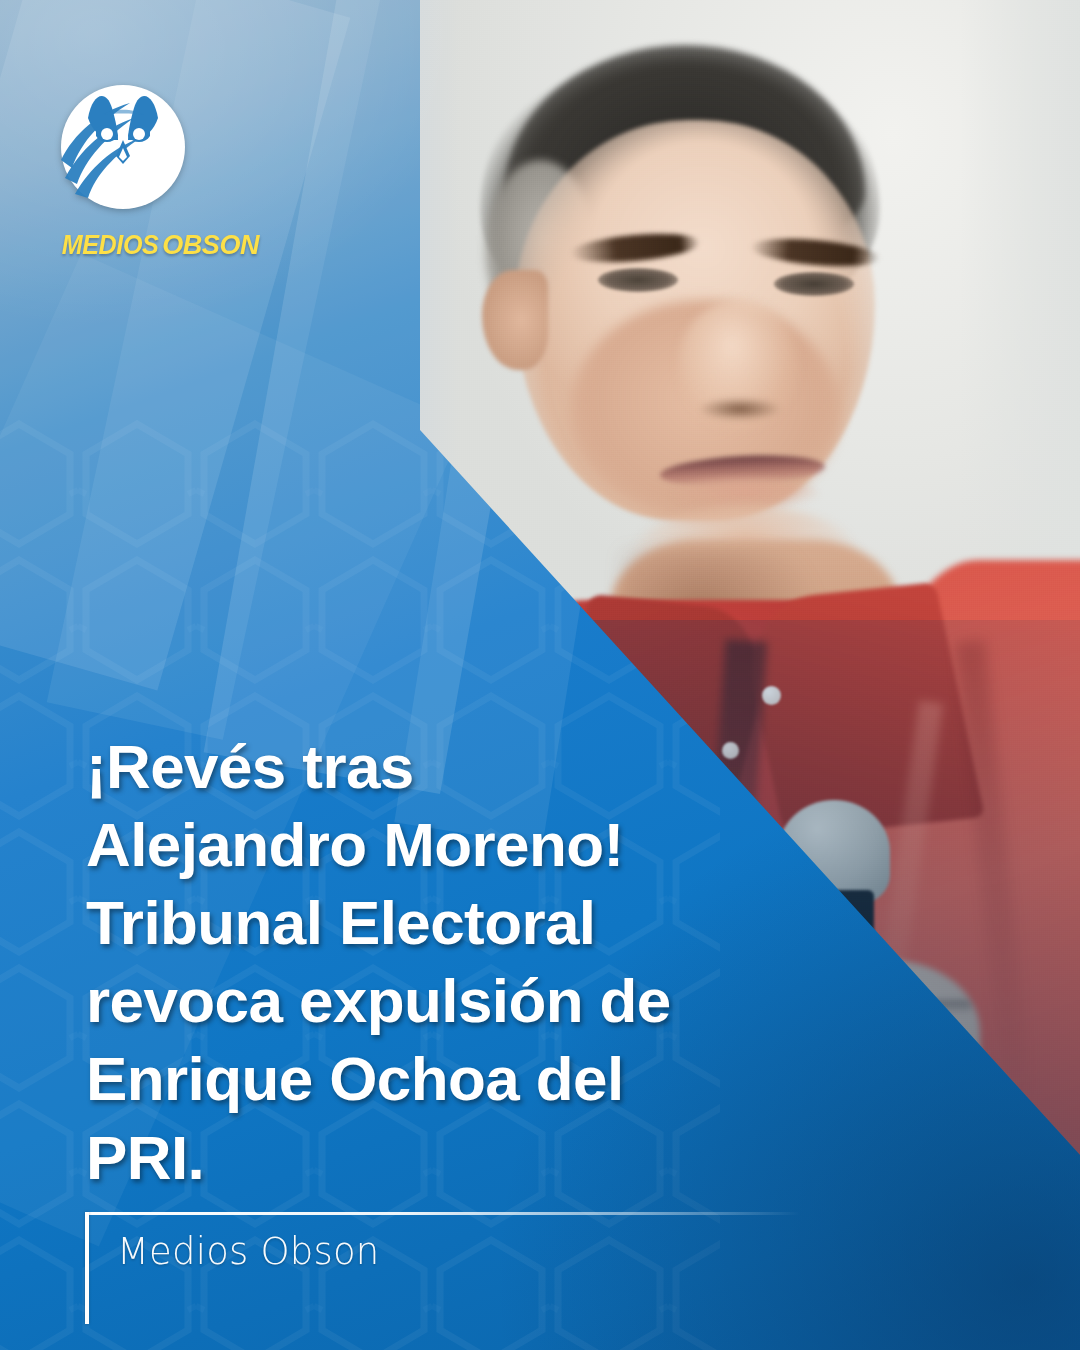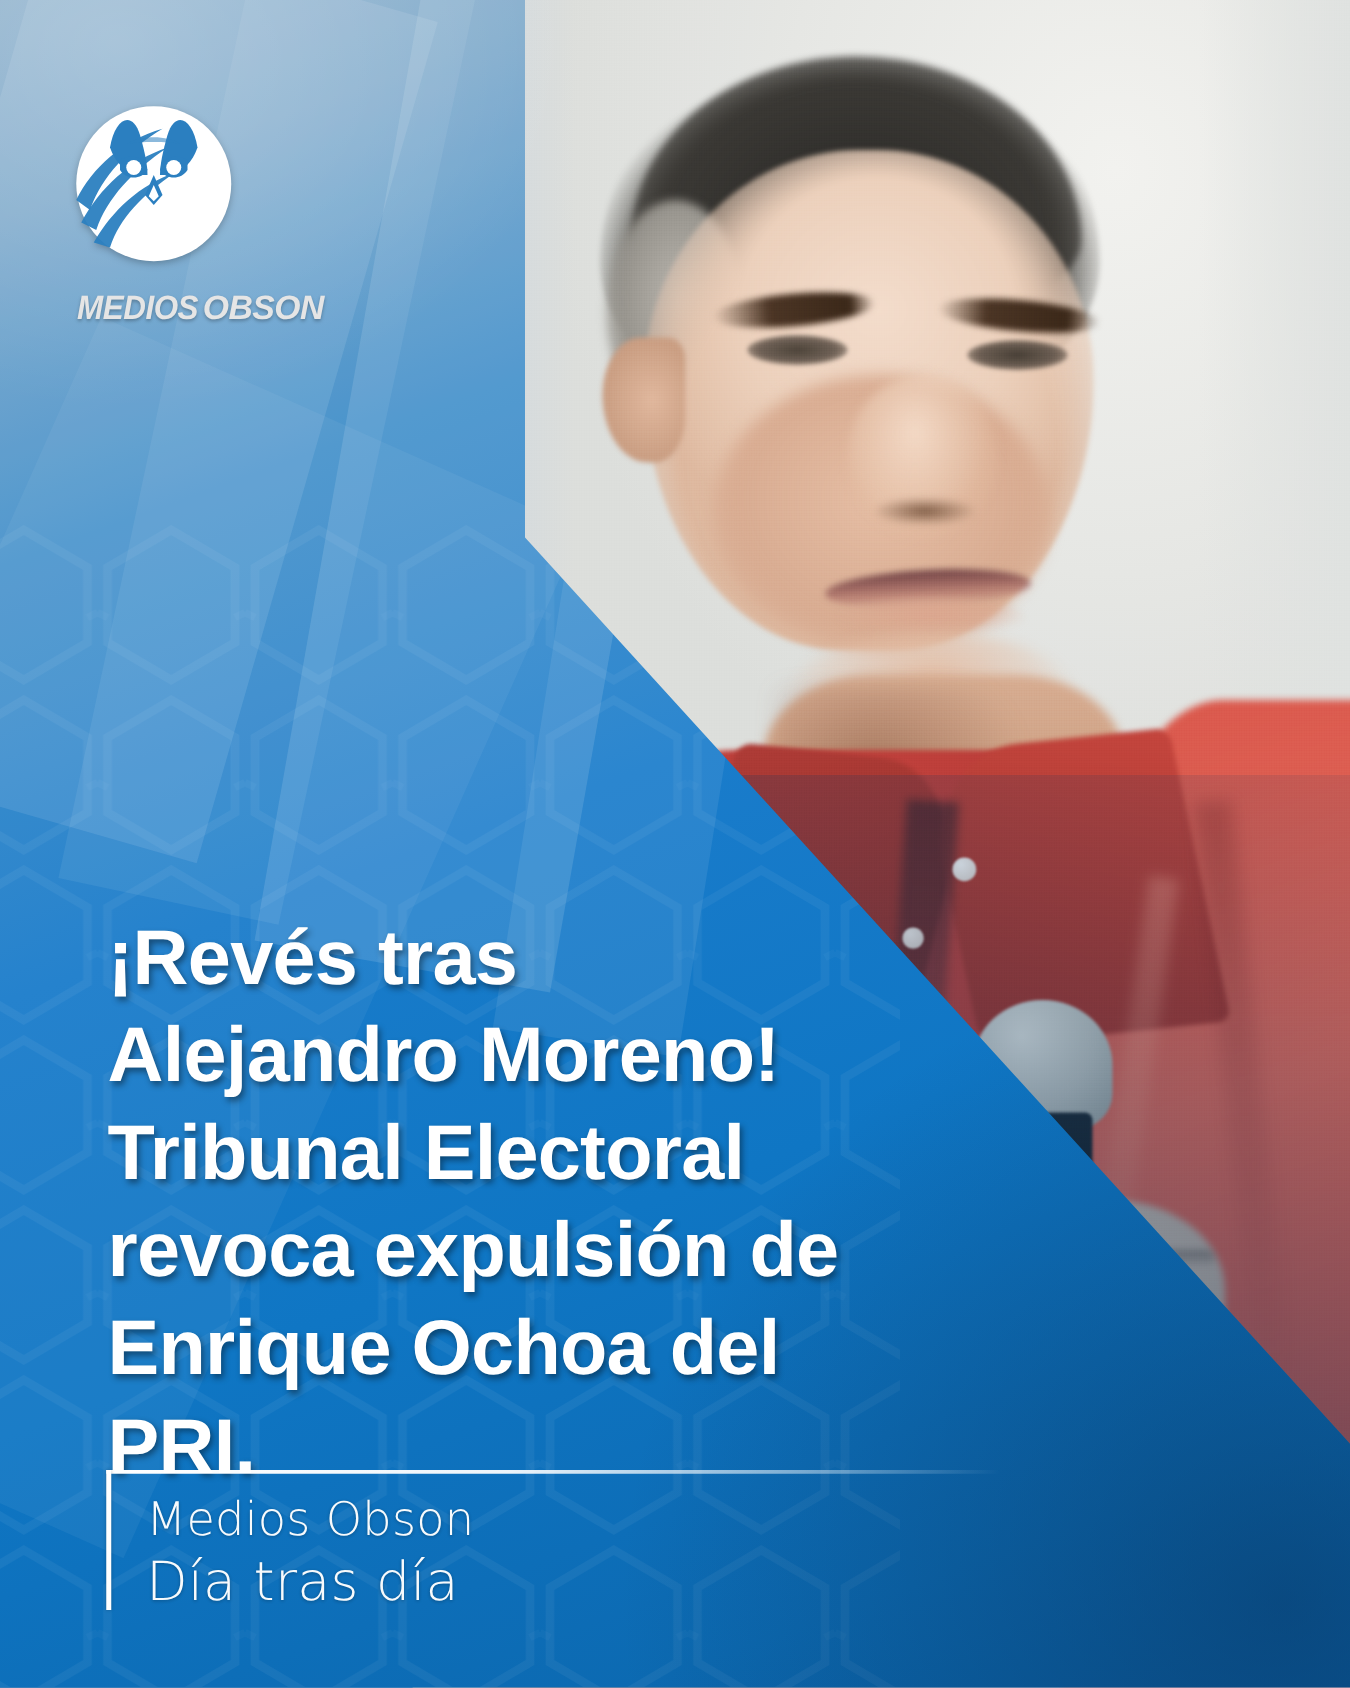--- a/index.html
+++ b/index.html
@@ -182,33 +182,33 @@
     background:linear-gradient(200deg, rgba(16,58,100,.10) 0%, rgba(12,52,92,.45) 55%, rgba(10,44,80,.62) 100%);}
 
   
   .haze{position:absolute;left:0;top:0;width:470px;height:330px;
     background:radial-gradient(ellipse at 20% 10%, rgba(255,255,255,.22) 0%, rgba(255,255,255,0) 70%);}
 
   
   .logo{position:absolute;left:58px;top:82px;width:250px;}
   .owl-wrap{width:130px;height:130px;filter:drop-shadow(0 2px 3px rgba(0,0,0,.25));}
   .logo-text{margin-top:14px;font-style:italic;font-weight:700;font-size:27px;
-    letter-spacing:-.4px;color:#e5e5e5;text-shadow:0 2px 3px rgba(0,0,0,.28);
+    letter-spacing:-.4px;color:#fde047;text-shadow:0 2px 3px rgba(0,0,0,.28);
     white-space:nowrap;}
   .logo-text .lt-light{font-weight:600;transform:scaleX(.93);display:inline-block;}
   .logo-text .lt-bold{font-weight:800;}
 
   
   .headline{position:absolute;left:86px;top:728px;width:620px;
     color:#ffffff;font-weight:700;font-size:62px;line-height:1.26;
     letter-spacing:-.6px;
     text-shadow:2px 3px 5px rgba(0,0,0,.42);}
 
   
-  .footer{position:absolute;left:85px;top:1176px;width:940px;height:120px;}
+  .footer{position:absolute;left:85px;top:1212px;width:940px;height:120px;}
   .f-vline{position:absolute;left:0;top:0;width:4px;height:112px;background:#ffffff;
     box-shadow:0 0 3px rgba(0,0,0,.25);}
   .f-hline{position:absolute;left:0;top:0;height:3px;width:715px;
     background:linear-gradient(90deg,#ffffff 0%, rgba(255,255,255,.92) 45%, rgba(255,255,255,.45) 78%, rgba(255,255,255,0) 100%);}
   .f-text{position:absolute;left:32px;top:16px;color:#ffffff;
     font-family:"DejaVu Sans","Liberation Sans",sans-serif;
     font-weight:300;font-size:37px;line-height:1.28;letter-spacing:.2px;
     opacity:.97;text-shadow:0 1px 3px rgba(0,0,0,.3);}
   .f-text .l2{font-size:43px;}
 </style>
@@ -321,17 +321,16 @@
     </div>
   </div>
 
   <div class="headline">¡Revés tras Alejandro Moreno! Tribunal Electoral revoca expulsión de Enrique Ochoa del PRI.</div>
 
   <div class="footer">
     <div class="f-hline"></div>
     <div class="f-vline"></div>
     <div class="f-text">
       <div class="l1">Medios Obson</div>
-      <div class="l2">Día tras día</div>
     </div>
   </div>
 
 </div>
 
 </body></html>

